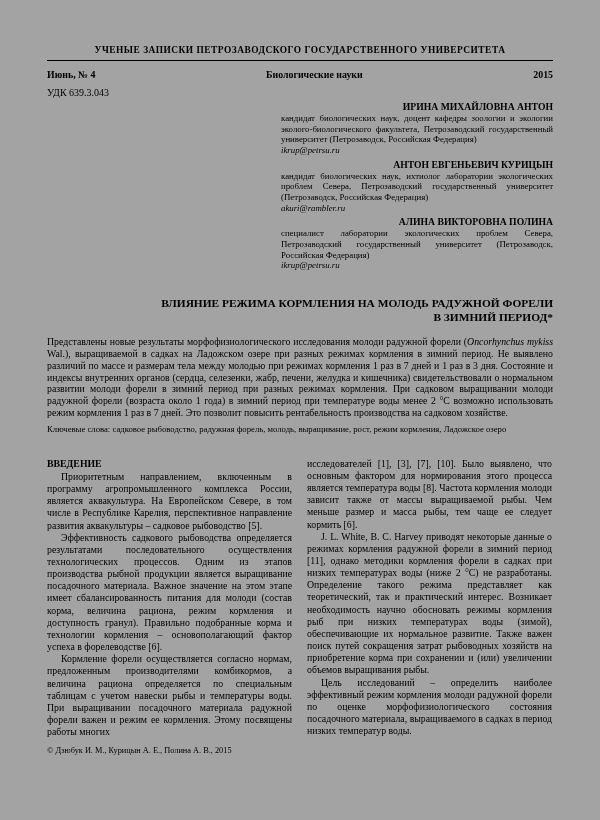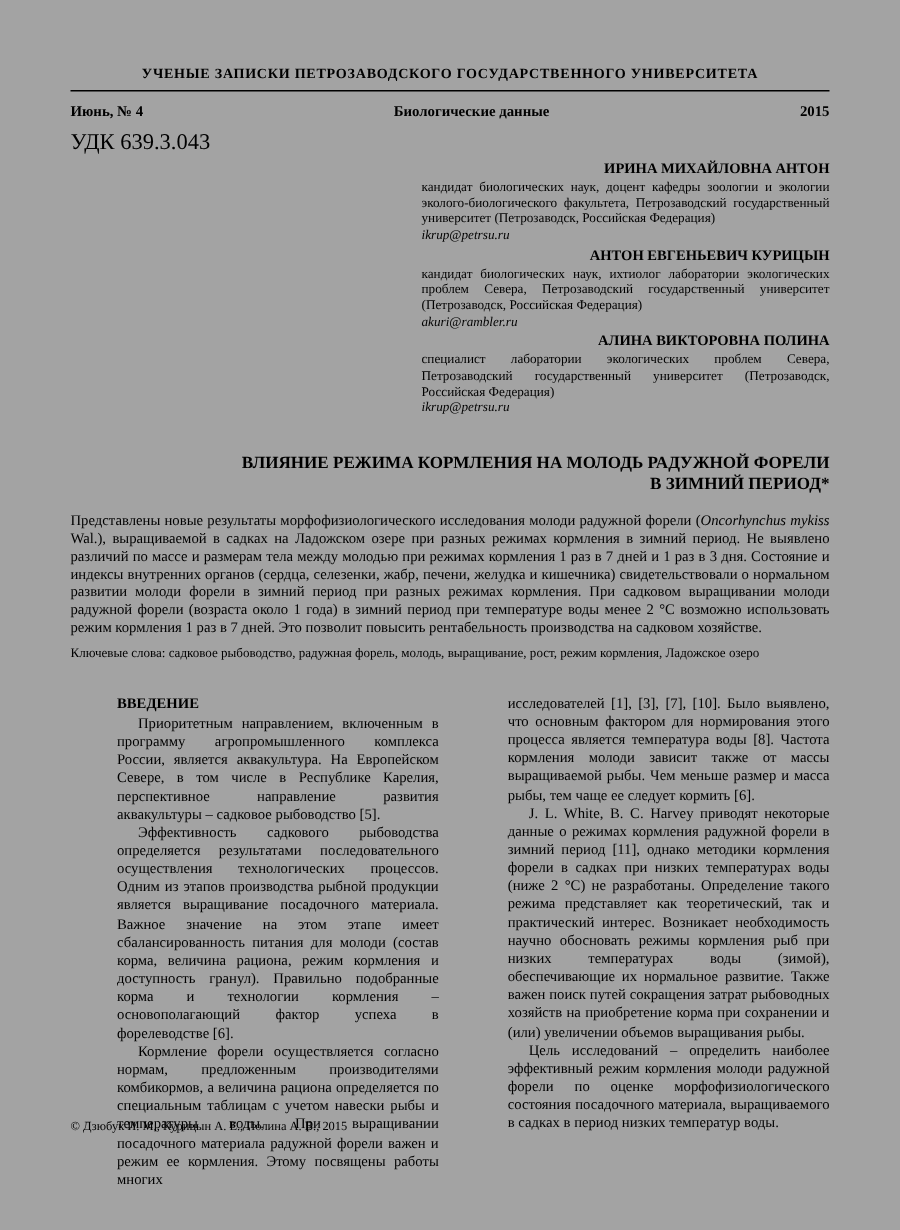--- a/index.html
+++ b/index.html
@@ -27,21 +27,21 @@
     margin: 4px 0 0 0;
   }
   .issue-row {
     display: flex;
     justify-content: space-between;
     align-items: baseline;
     font-weight: bold;
     font-size: 9.9px;
     margin-top: 8px;
   }
-  .udc { font-size: 15px; margin-top: 7px; }
+  .udc { font-size: 10px; margin-top: 7px; }
   .authors { margin-top: 2px; }
   .author-name {
     text-align: right;
     font-weight: bold;
     font-size: 9.7px;
     line-height: 12px;
     margin-top: 3px;
   }
   .author-aff {
     margin-left: auto;
@@ -80,21 +80,20 @@
   .columns {
     display: flex;
     gap: 15px;
     margin-top: 23px;
   }
   .col {
     width: 245px;
     font-size: 9.8px;
     line-height: 12.15px;
     text-align: justify;
-    margin-left: 31px;
   }
   .section-heading {
     font-weight: bold;
     font-size: 9.8px;
     margin: 0 0 1px 0;
   }
   .col p { margin: 0; text-indent: 14px; }
   .col p.continuation { text-indent: 0; }
   .copyright {
     position: absolute;
@@ -106,21 +105,21 @@
 </head>
 <body>
 
 <div class="page">
 
   <div class="journal-header">УЧЕНЫЕ ЗАПИСКИ ПЕТРОЗАВОДСКОГО ГОСУДАРСТВЕННОГО УНИВЕРСИТЕТА</div>
   <hr class="header-rule">
 
   <div class="issue-row">
     <span>Июнь, № 4</span>
-    <span>Биологические данные</span>
+    <span>Биологические науки</span>
     <span>2015</span>
   </div>
 
   <div class="udc">УДК 639.3.043</div>
 
   <div class="authors">
     <div>
       <div class="author-name">ИРИНА МИХАЙЛОВНА АНТОН</div>
       <div class="author-aff">кандидат биологических наук, доцент кафедры зоологии и экологии эколого-биологического факультета, Петрозаводский государственный университет (Петрозаводск, Российская Федерация)</div>
       <div class="author-email">ikrup@petrsu.ru</div>

